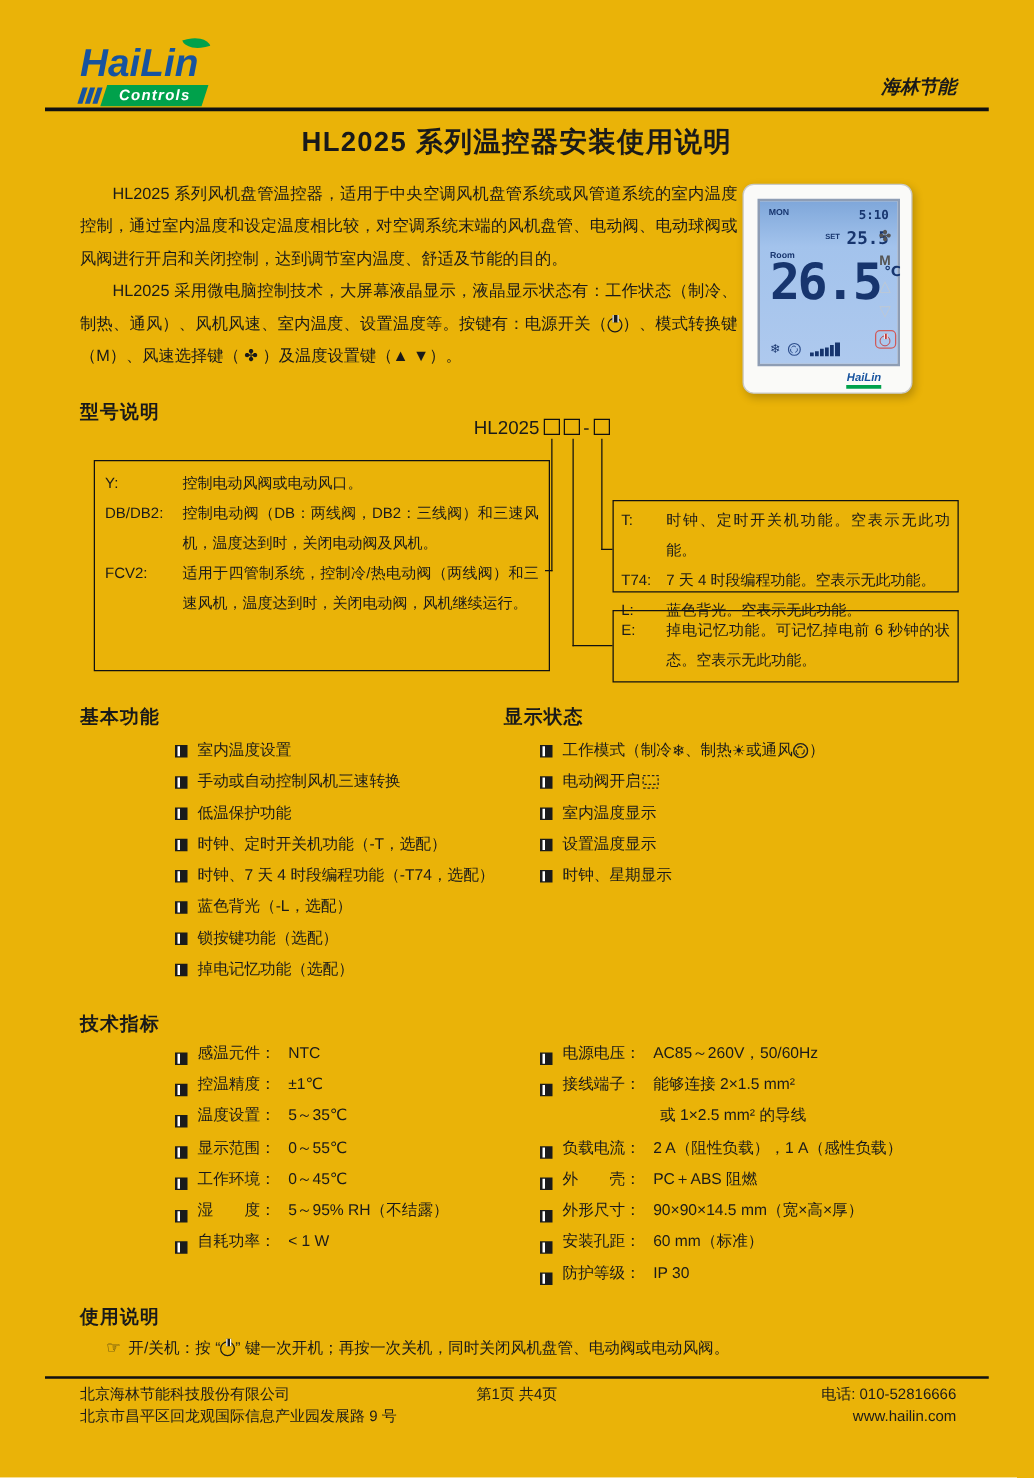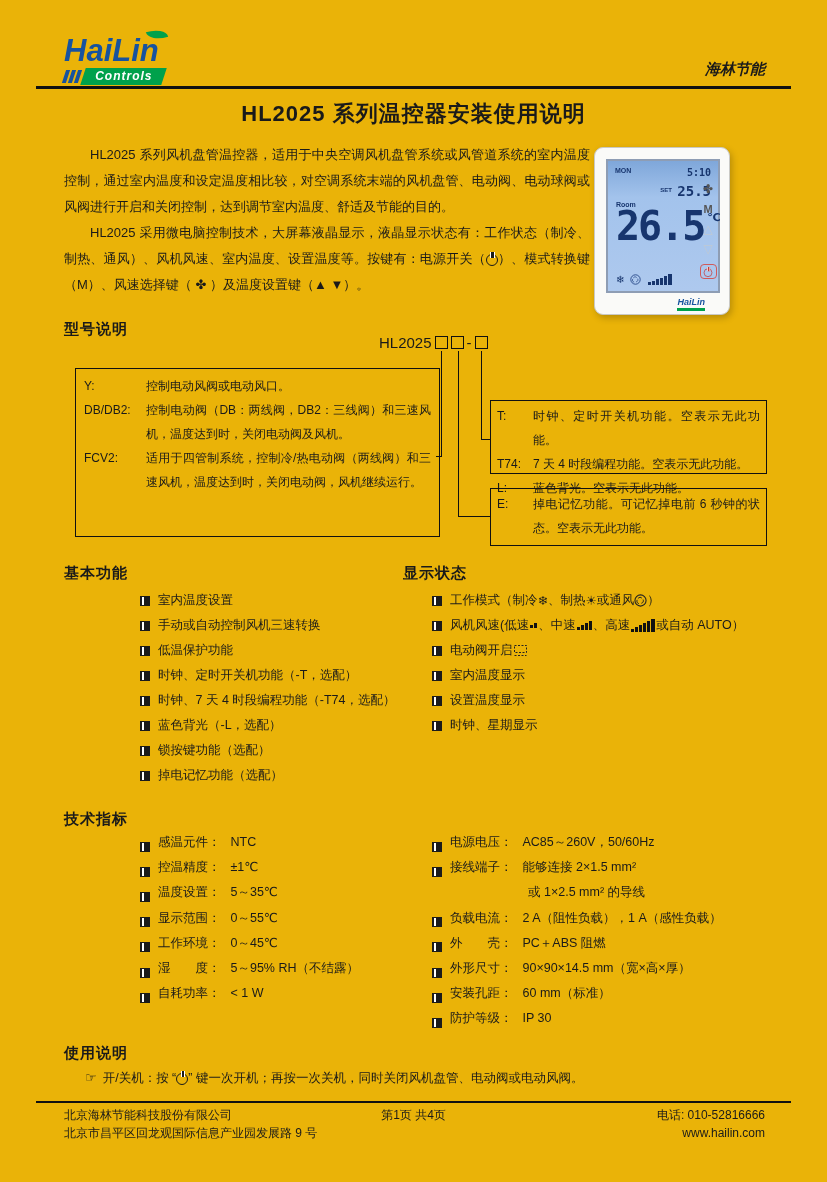--- a/index.html
+++ b/index.html
@@ -295,45 +295,20 @@
         <span class="glyph">☀</span>
         <span> 或通风 </span>
         <svg class="vent" width="13" height="13" viewBox="0 0 14 14">
           <circle cx="7" cy="7" r="6" fill="none" stroke="#222" stroke-width="1.2"></circle>
           <path d="M4.2 5c1.2-1.8 3.4-1.8 4.3-.4 M9.8 6c.9 1.9-.2 3.7-1.9 4 M5.2 10.4C3.3 9.9 2.6 7.9 3.4 6.4" fill="none" stroke="#222" stroke-width="1"></path>
         </svg>
         <span>）</span>
     </div>
     <div class="li">
       <span class="blt"></span>
-        <span>风机风速(低速</span>
-        <span class="bars">
-          <i style="height:3px"></i>
-          <i style="height:5px"></i>
-        </span>
-        <span>、中速</span>
-        <span class="bars">
-          <i style="height:3px"></i>
-          <i style="height:5px"></i>
-          <i style="height:7px"></i>
-          <i style="height:9px"></i>
-        </span>
-        <span>、高速</span>
-        <span class="bars">
-          <i style="height:3px"></i>
-          <i style="height:5px"></i>
-          <i style="height:7px"></i>
-          <i style="height:9px"></i>
-          <i style="height:11px"></i>
-          <i style="height:13px;width:4px"></i>
-        </span>
-        <span> 或自动 AUTO）</span>
-    </div>
-    <div class="li">
-      <span class="blt"></span>
         <span>电动阀开启 </span>
         <svg class="valve" width="15" height="13" viewBox="0 0 15 13">
           <rect x="1.5" y="1.5" width="12" height="7" fill="none" stroke="#222" stroke-width="1" stroke-dasharray="2,1.5"></rect>
           <line x1="1.5" y1="11.5" x2="13.5" y2="11.5" stroke="#222" stroke-width="1" stroke-dasharray="2,1.5"></line>
         </svg>
     </div>
     <div class="li">
         <span class="blt"></span>
         <span>室内温度显示</span>
       </div>

